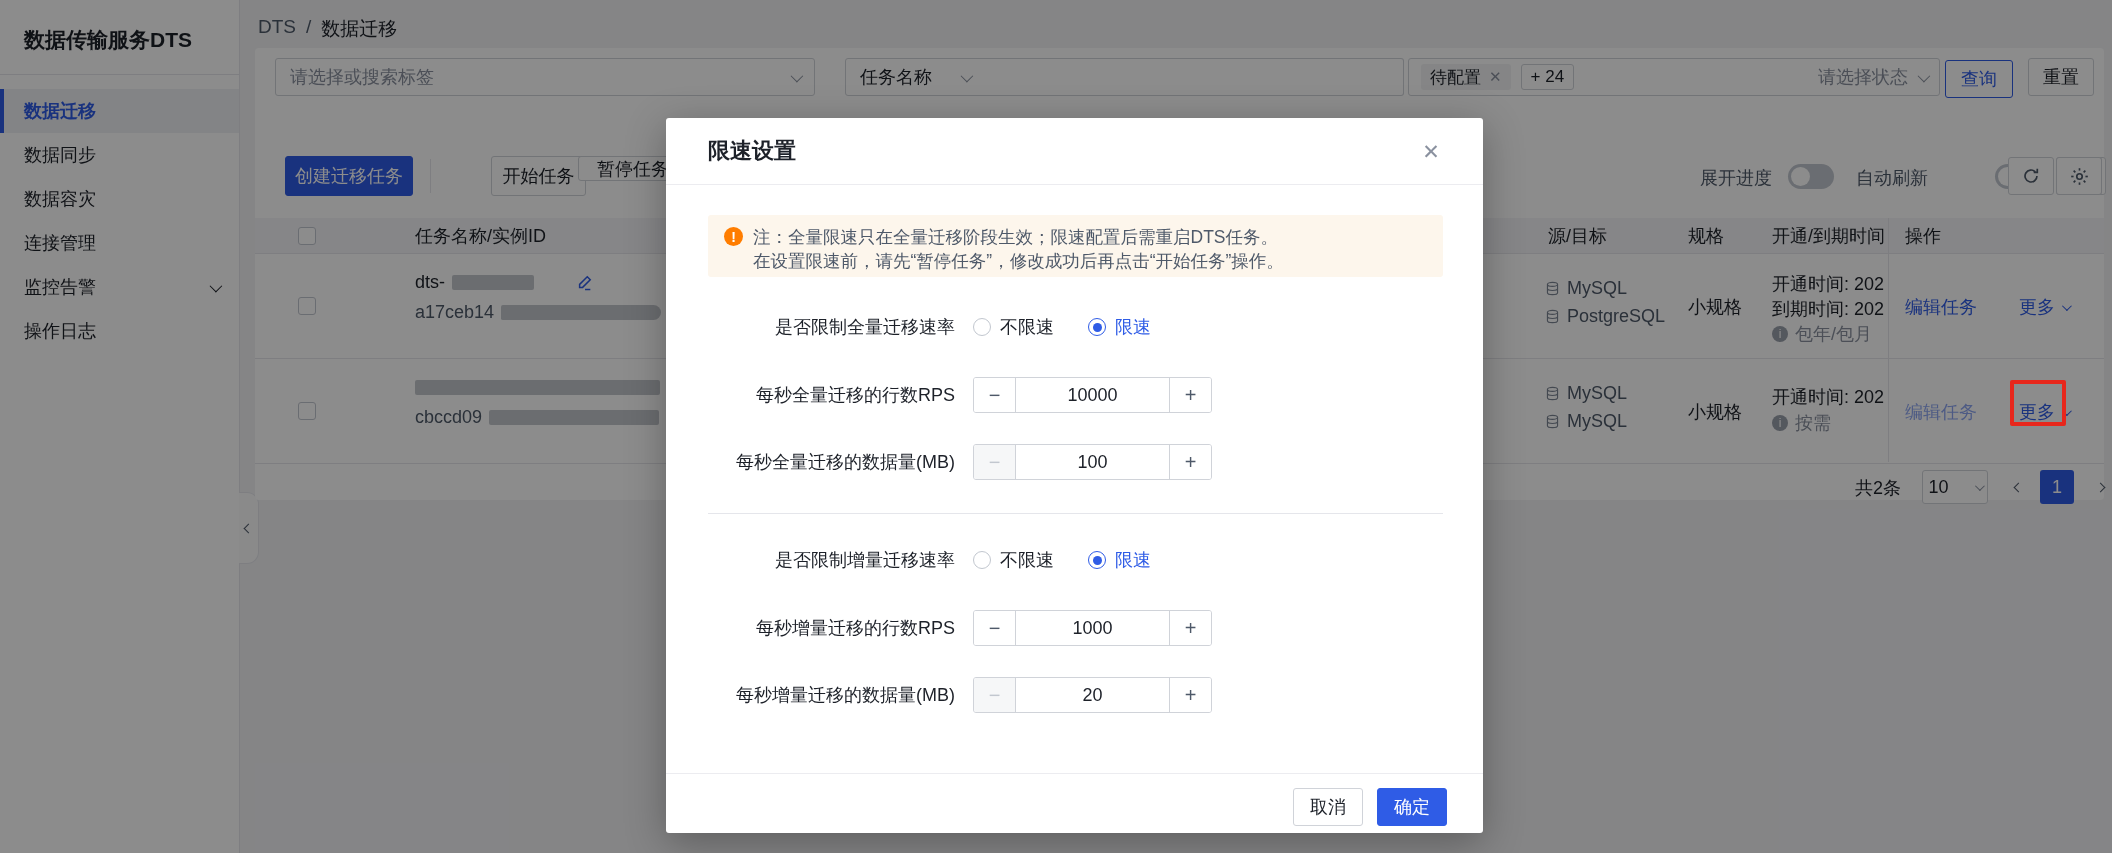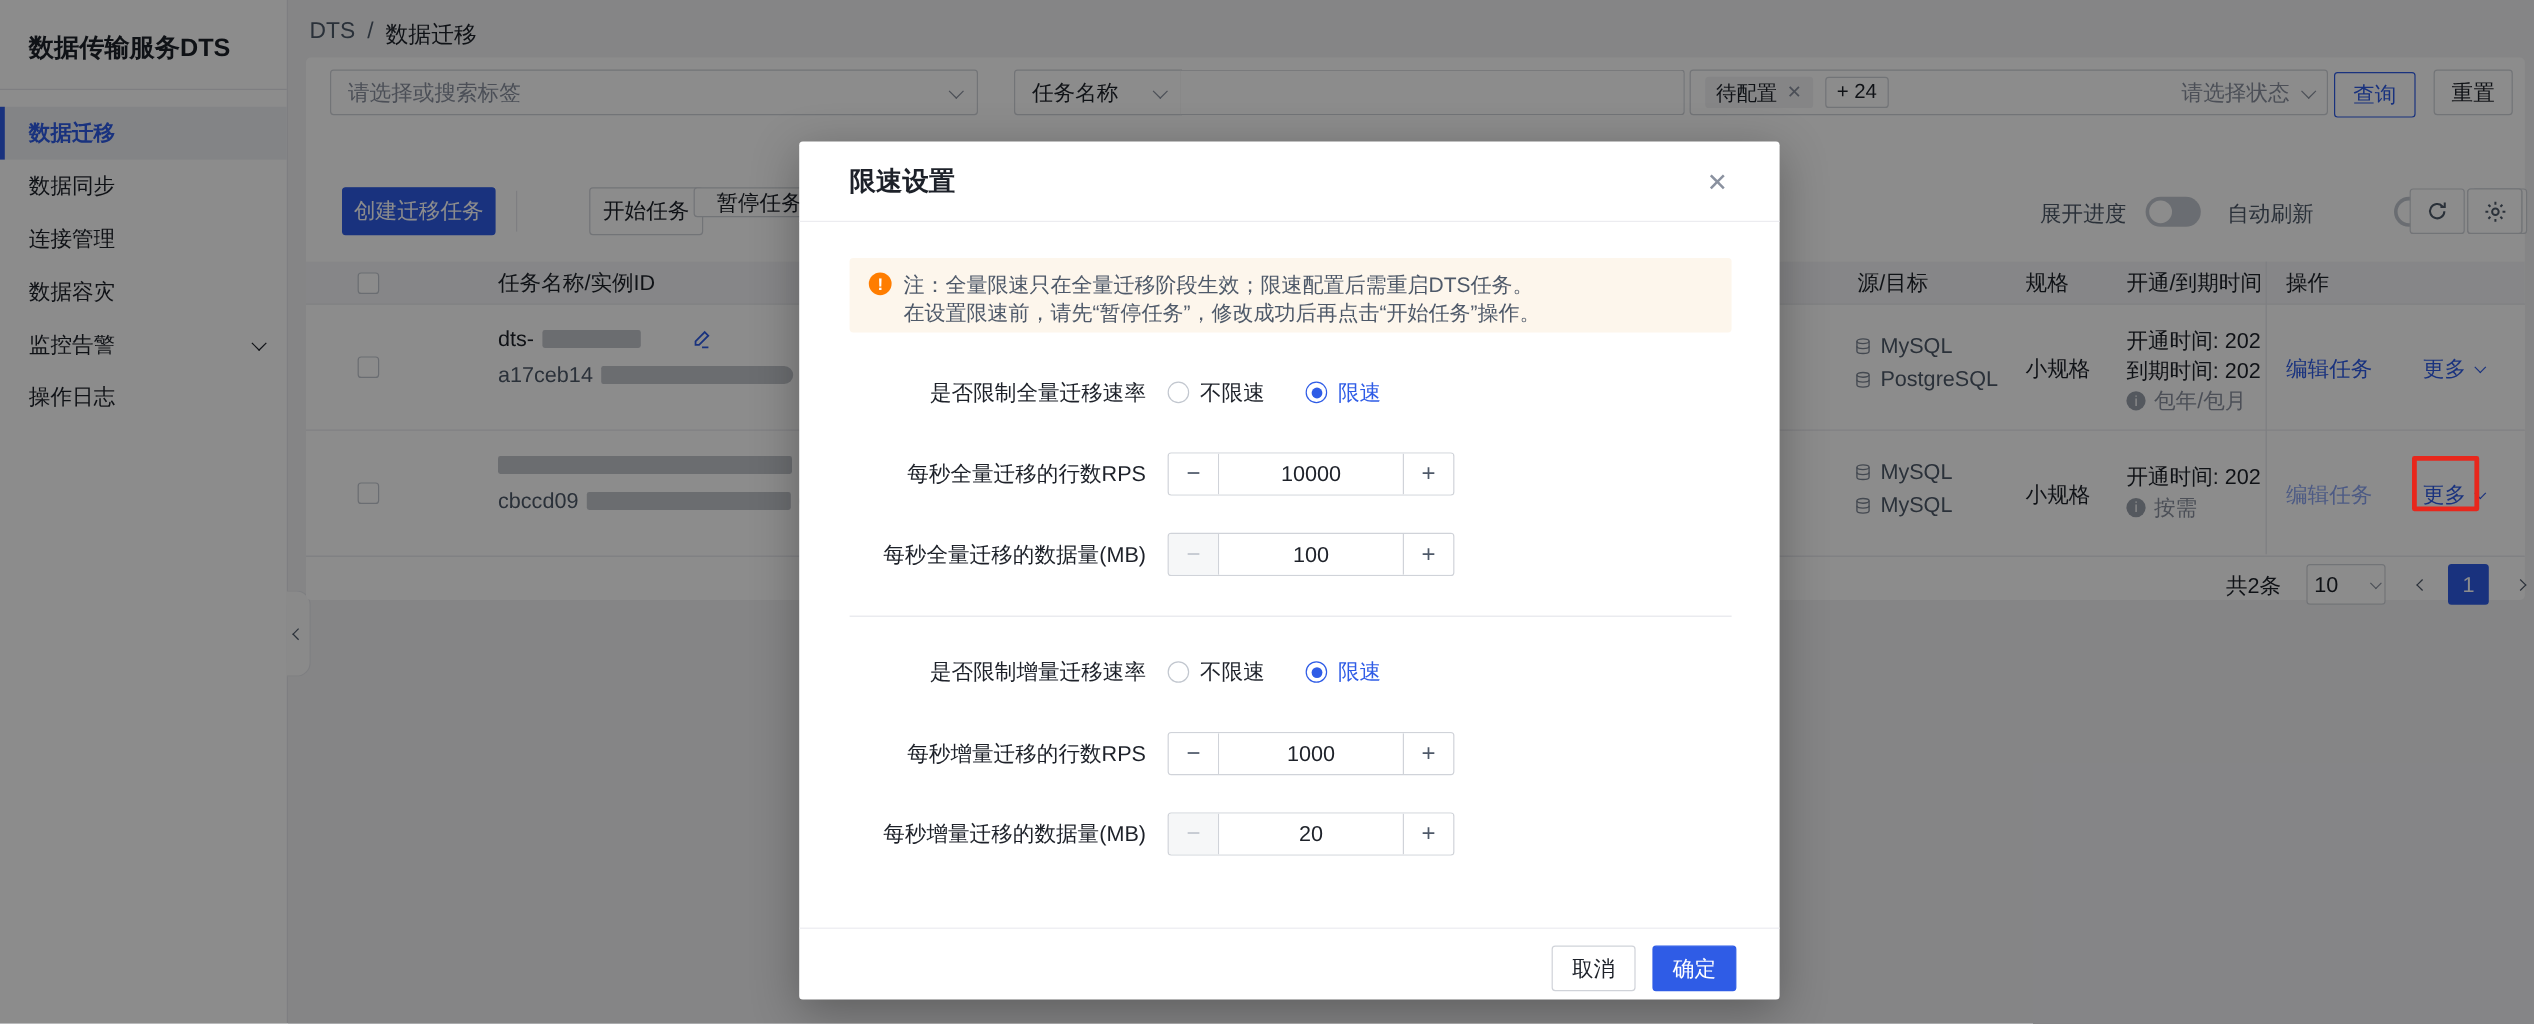--- a/index.html
+++ b/index.html
@@ -103,24 +103,24 @@
   <div class="sidebar">
     <div class="sidebar-title">数据传输服务DTS</div>
     <div class="sidebar-divider"></div>
     <div class="menu-item active">
         <span>数据迁移</span>
       </div>
     <div class="menu-item">
         <span>数据同步</span>
       </div>
     <div class="menu-item">
+        <span>数据容灾</span>
+      </div>
+    <div class="menu-item">
         <span>连接管理</span>
-      </div>
-    <div class="menu-item">
-        <span>数据容灾</span>
       </div>
     <div class="menu-item">
       <span>监控告警</span>
       <span class="chev chev-down"></span>
     </div>
     <div class="menu-item">
         <span>操作日志</span>
       </div>
   </div>
   <div class="collapse-handle">

